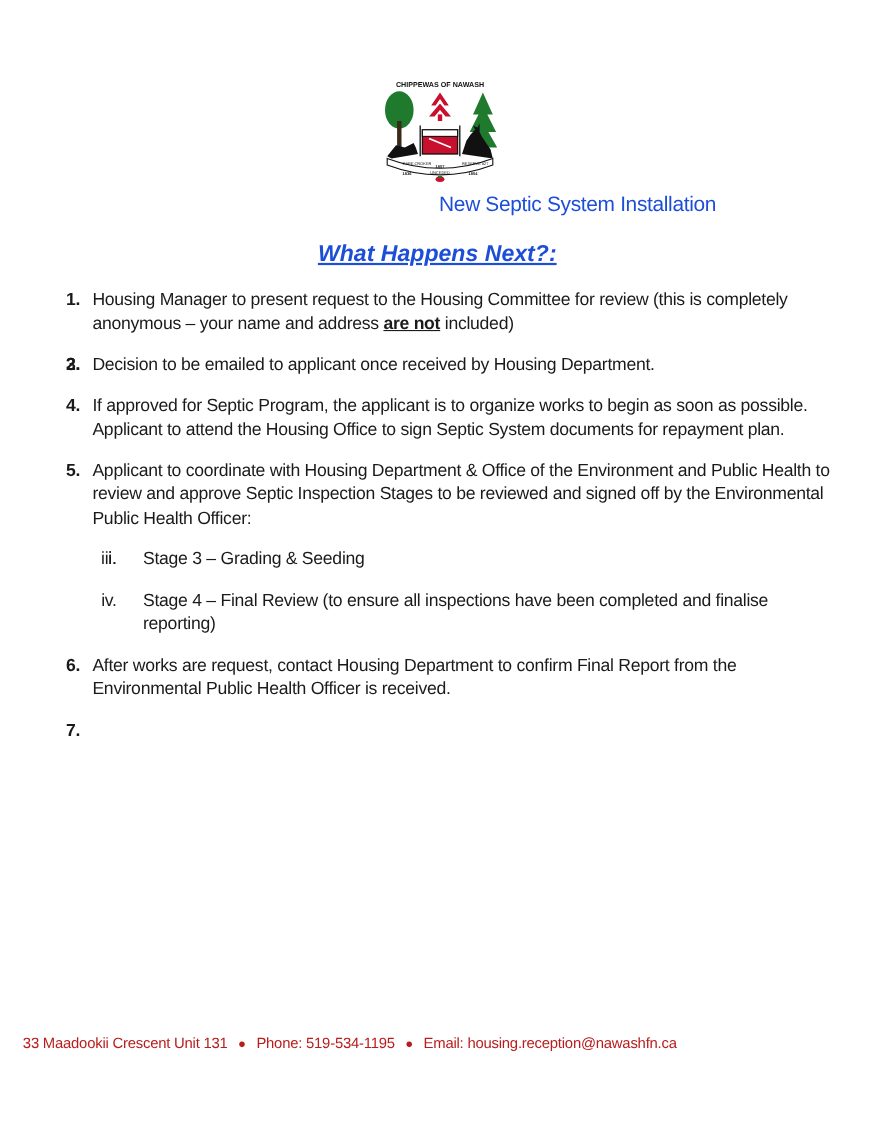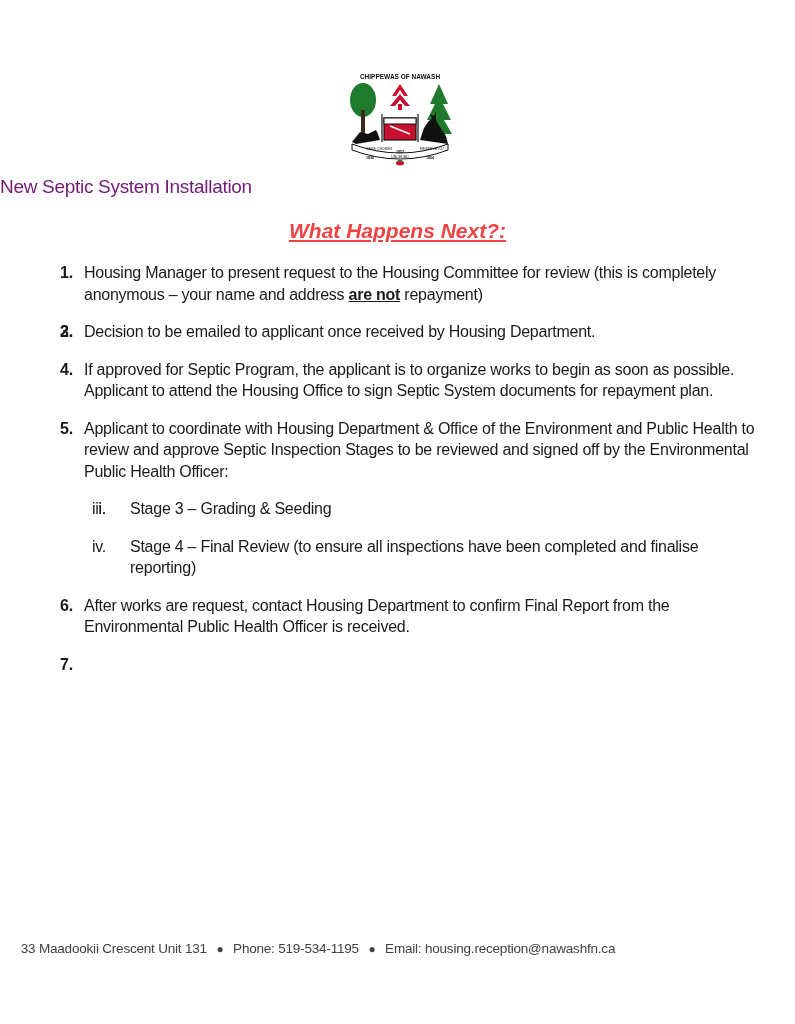--- a/index.html
+++ b/index.html
@@ -1,27 +1,27 @@
 <!DOCTYPE html>
 <html><head>
 <meta charset="utf-8">
 <style>
   html, body { margin:0; padding:0; background:#ffffff; }
   body { width:795px; height:1024px; position:relative; font-family:"Liberation Sans", sans-serif; color:#1a1a1a; overflow:hidden; }
   .logo { position:absolute; left:346px; top:70px; width:108px; height:96px; }
-  .subtitle { position:absolute; top:176px; left:0; width:651px; text-align:left; font-size:19px; letter-spacing:-0.3px; color:#701a75; }
-  .heading { position:absolute; top:219px; left:0; width:795px; text-align:center; font-size:21px; font-weight:bold; font-style:italic; text-decoration:underline; color:#ef4444; }
+  .subtitle { position:absolute; top:176px; left:0; width:651px; text-align:right; font-size:19px; letter-spacing:-0.3px; color:#1d4ed8; }
+  .heading { position:absolute; top:219px; left:0; width:795px; text-align:center; font-size:21px; font-weight:bold; font-style:italic; text-decoration:underline; color:#1d4ed8; }
   .list { position:absolute; left:60px; top:262px; width:705px; font-size:16px; line-height:21.5px; letter-spacing:-0.25px; }
   .item { position:relative; padding-left:24px; margin-bottom:16px; }
   .num { position:absolute; left:0; top:0; font-weight:bold; }
   .sub { list-style:none; margin:12px 0 0 0; padding:0; }
   .subitem { position:relative; padding-left:46px; margin-bottom:16px; }
   .subnum { position:absolute; left:0; width:22px; text-align:right; top:0; }
   .emph { font-weight:bold; text-decoration:underline; }
-  .footer { position:absolute; top:941px; left:0; width:636px; text-align:center; font-size:13.5px; letter-spacing:-0.2px; color:#404040; }
+  .footer { position:absolute; top:941px; left:0; width:636px; text-align:center; font-size:13.5px; letter-spacing:-0.2px; color:#b91c1c; }
   .dot { font-size:12px; margin:0 6px; }
 </style>
 </head>
 <body>
 
 <svg class="logo" viewBox="0 0 108 96">
   <text x="54" y="9" text-anchor="middle" font-size="6.5" font-weight="bold" font-family="Liberation Sans, sans-serif" fill="#111">CHIPPEWAS OF NAWASH</text>
 
   <g>
     <ellipse cx="17" cy="30" rx="13" ry="17" fill="#1f7a2e"></ellipse>
@@ -66,21 +66,21 @@
     <rect x="52" y="90" width="4" height="1.5" fill="#1f7a2e"></rect>
   </g>
 </svg>
 
 <div class="subtitle">New Septic System Installation</div>
 <div class="heading">What Happens Next?:</div>
 
 <div class="list">
   <div class="item">
     <span class="num">1.</span>
-    <span>Housing Manager to present request to the Housing Committee for review (this is completely anonymous – your name and address </span><span class="emph">are not</span><span> repayment)</span>
+    <span>Housing Manager to present request to the Housing Committee for review (this is completely anonymous – your name and address </span><span class="emph">are not</span><span> included)</span>
   </div>
   <div class="item">
     <span class="num">2.</span>
   </div>
   <div class="item">
     <span class="num">3.</span>
     <span>Decision to be emailed to applicant once received by Housing Department.</span>
   </div>
   <div class="item">
     <span class="num">4.</span>

